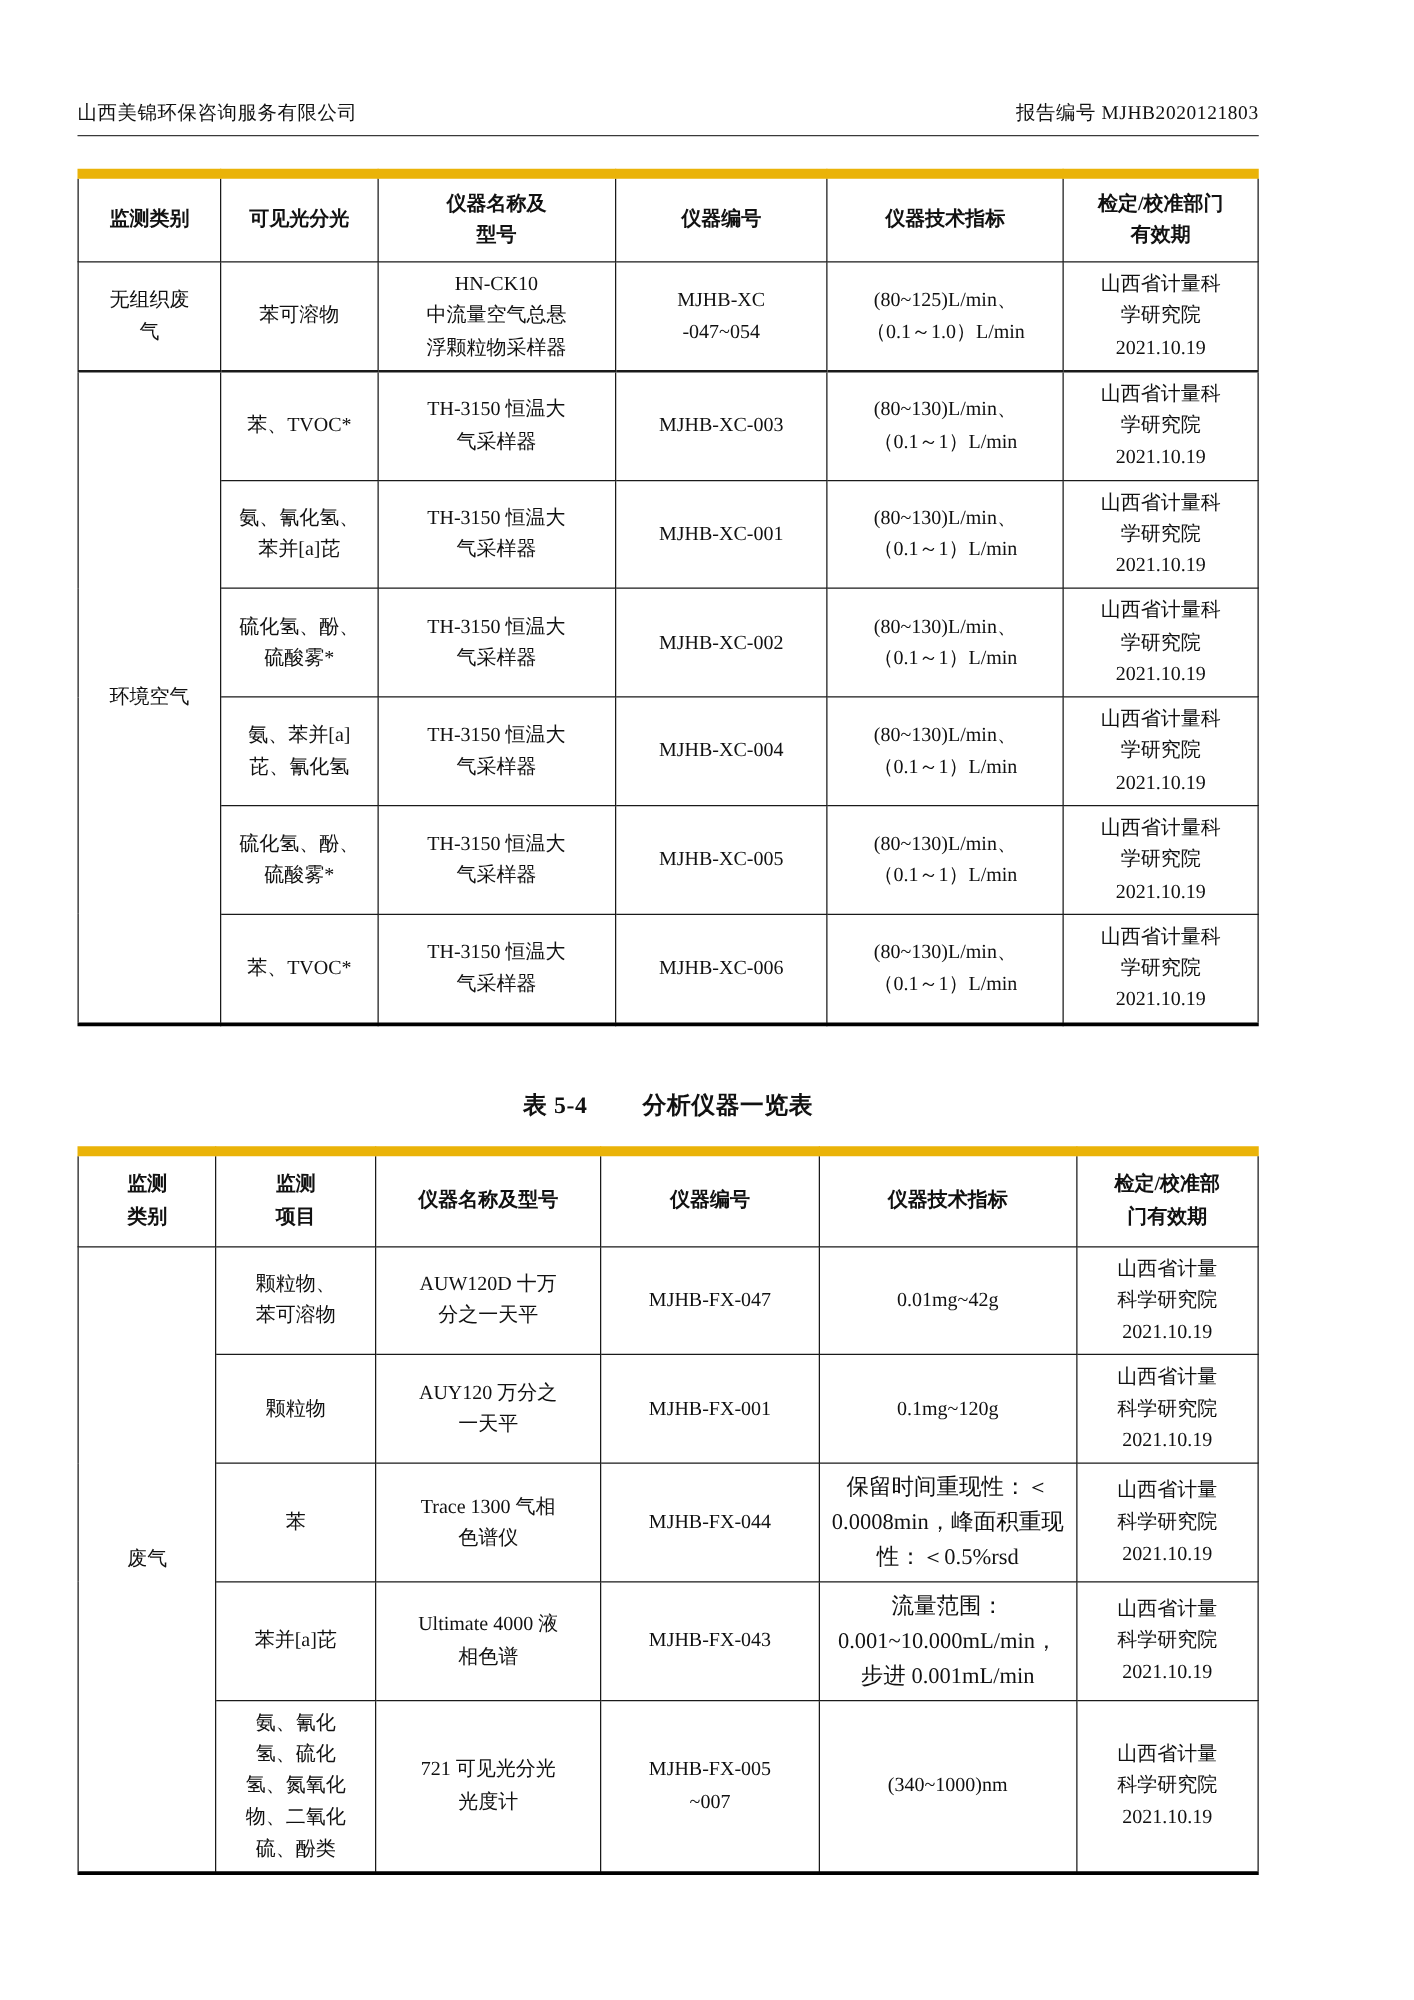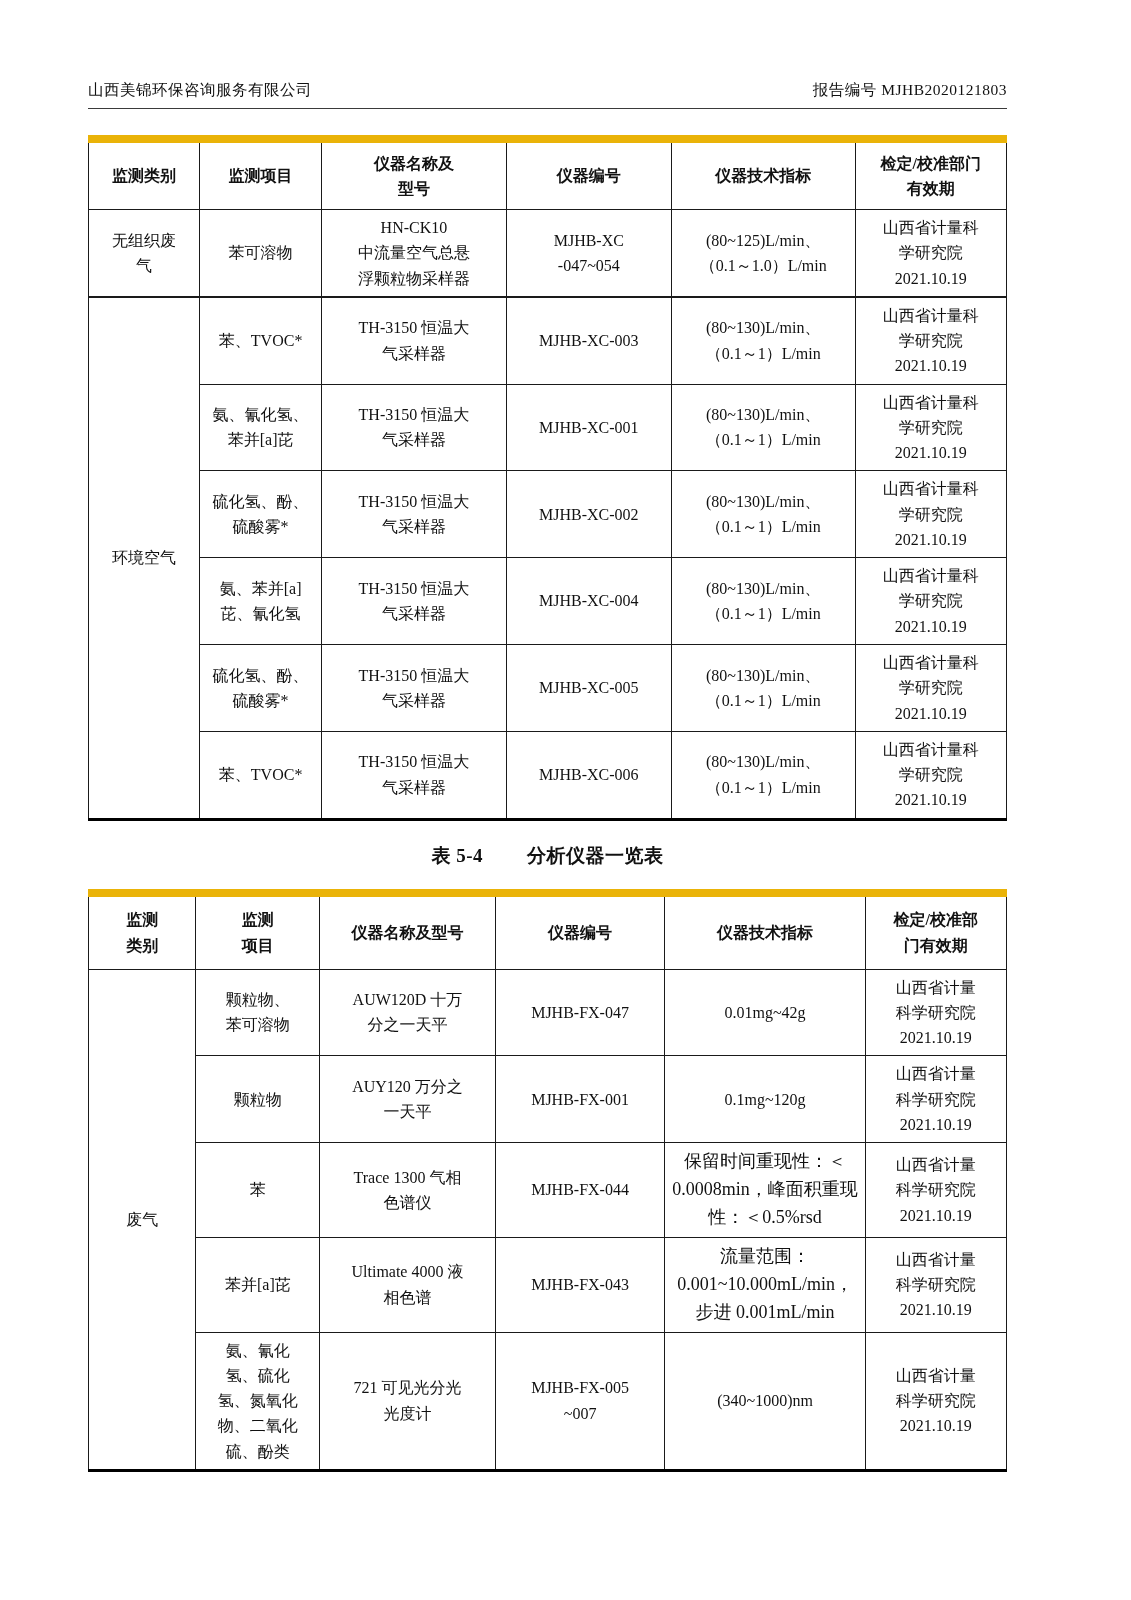--- a/index.html
+++ b/index.html
@@ -12,21 +12,21 @@
     height: 1600px;
     font-family: "Liberation Serif", "DejaVu Serif", serif;
     color: #111111;
     position: relative;
     overflow: hidden;
   }
   .page {
     box-sizing: border-box;
     width: 1131px;
     height: 1600px;
-    padding: 80px 124px 0 88px;
+    padding: 80px 124px 0 62px;
   }
   
   .page-header {
     display: flex;
     justify-content: space-between;
     align-items: flex-end;
     font-size: 15.5px;
     padding-bottom: 7px;
     border-bottom: 1.5px solid #3a3a3a;
     letter-spacing: 0.5px;
@@ -65,21 +65,21 @@
   #table1 { margin-top: 26px; }
   #table1 td { height: 74px; }
   #table1 thead th { height: 52px; }
   #table2 td { height: 68px; }
   #table2 thead th { height: 58px; }
   
   .table-caption {
     text-align: center;
     font-weight: bold;
     font-size: 19px;
-    margin-top: 22px;
+    margin-top: 50px;
     margin-bottom: 20px;
     letter-spacing: 0.5px;
   }
   .table-caption .caption-label { margin-right: 44px; }
   
   .page-footer {
     text-align: center;
     font-size: 15.5px;
     margin-top: 46px;
     letter-spacing: 1px;
@@ -100,21 +100,21 @@
       <col style="width:12.1%">
         <col style="width:13.3%">
         <col style="width:20.1%">
       <col style="width:18.0%">
         <col style="width:20.0%">
         <col style="width:16.5%">
     </colgroup>
     <thead>
         <tr>
           <th>监测类别</th>
-          <th>监测项目</th>
+          <th>可见光分光</th>
           <th>仪器名称及
 型号</th>
           <th>仪器编号</th>
           <th>仪器技术指标</th>
           <th>检定/校准部门
 有效期</th>
         </tr>
       </thead>
     <tbody>
         <tr>

